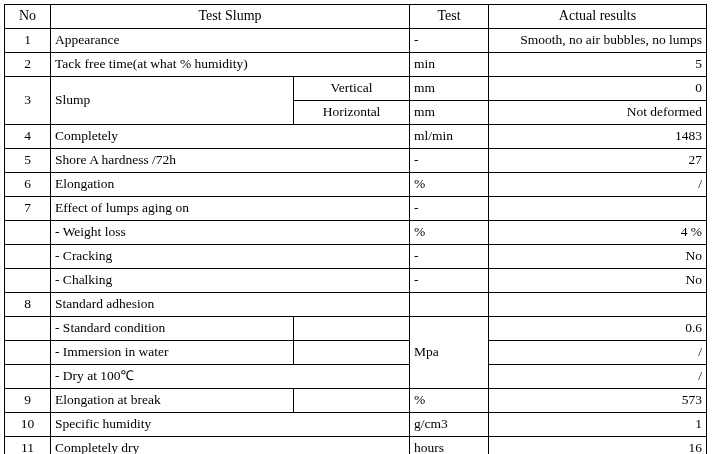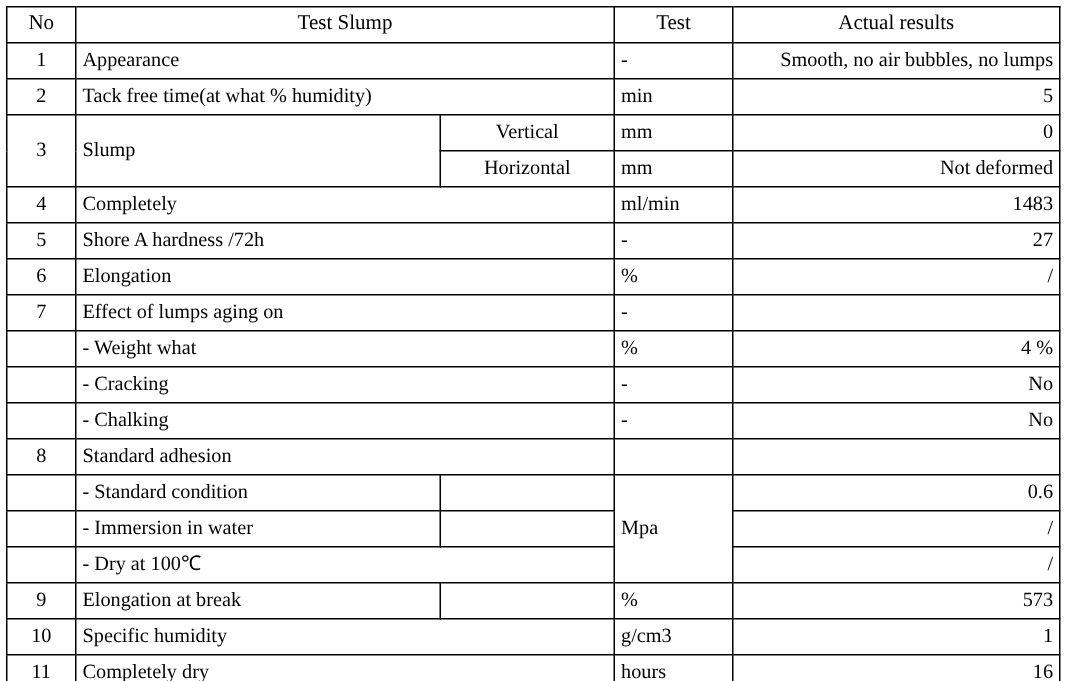--- a/index.html
+++ b/index.html
@@ -149,21 +149,21 @@
       </tr>
 
       <tr>
         <td class="no">7</td>
         <td class="item" colspan="2">Effect of lumps aging on</td>
         <td class="unit">-</td>
         <td class="result"></td>
       </tr>
       <tr>
         <td class="no"></td>
-        <td class="item-plain" colspan="2">- Weight what</td>
+        <td class="item-plain" colspan="2">- Weight loss</td>
         <td class="unit">%</td>
         <td class="result">4 %</td>
       </tr>
       <tr>
         <td class="no"></td>
         <td class="item-plain" colspan="2">- Cracking</td>
         <td class="unit">-</td>
         <td class="result">No</td>
       </tr>
       <tr>

